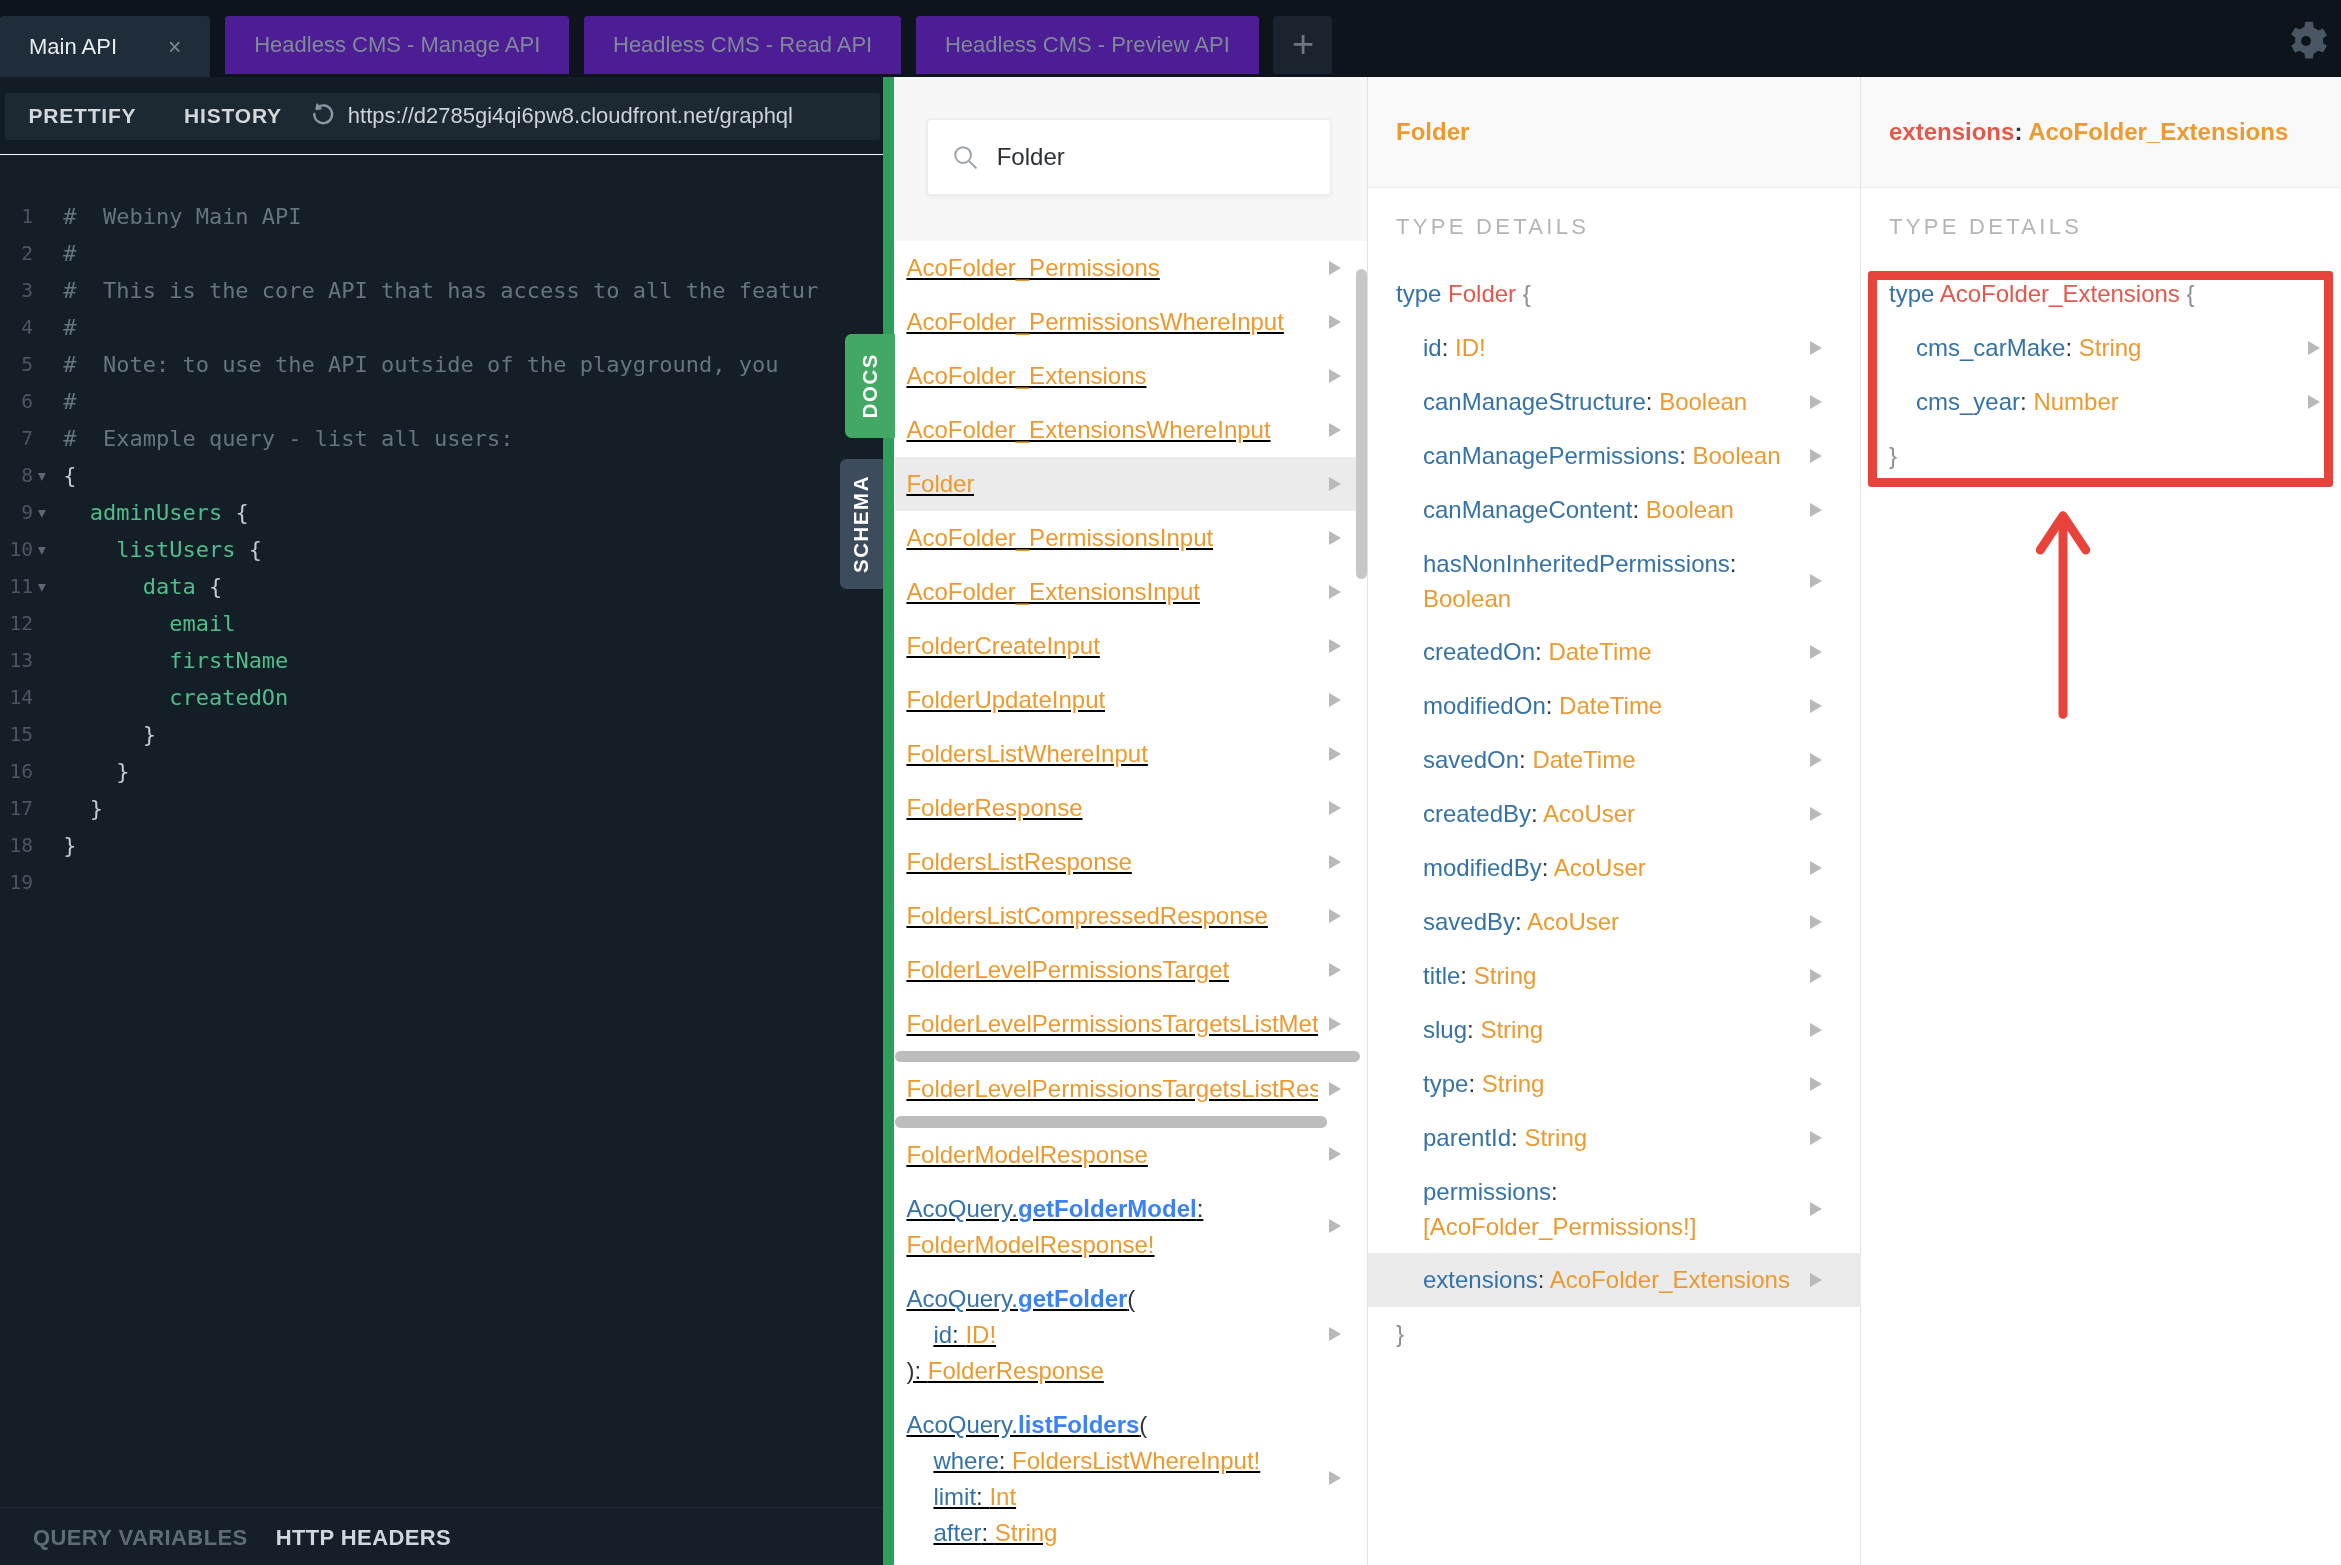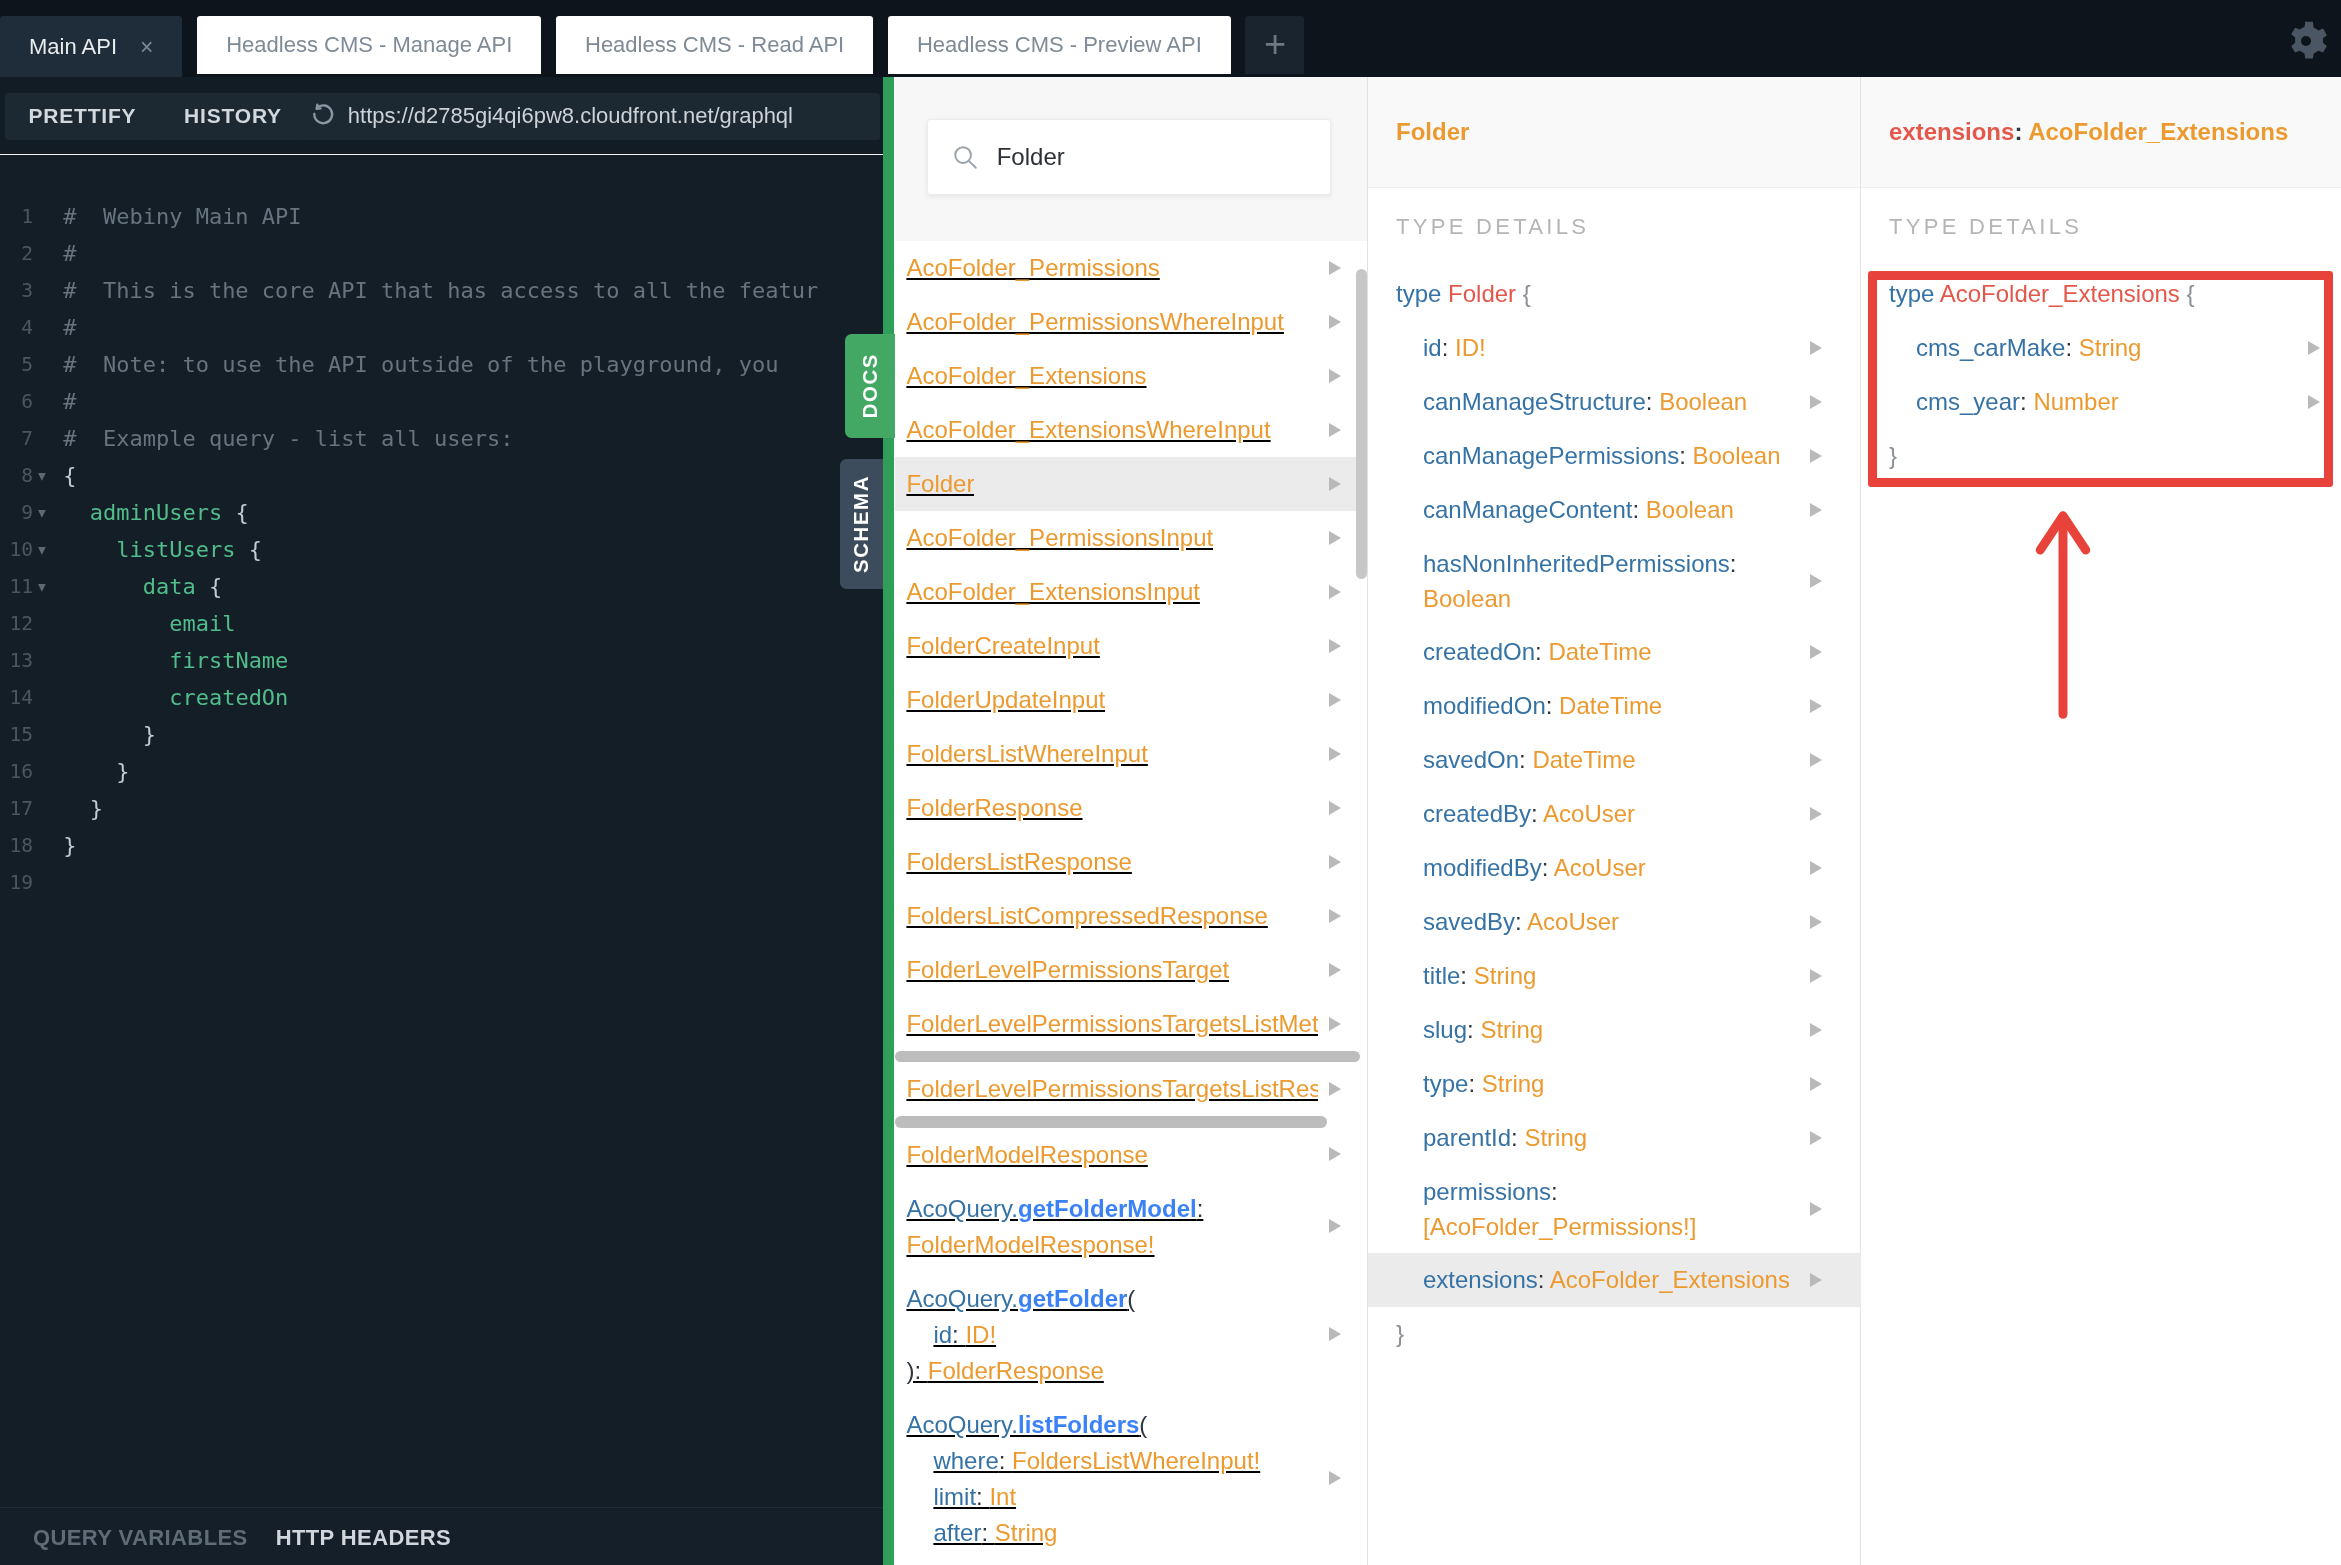--- a/index.html
+++ b/index.html
@@ -3,23 +3,23 @@
 <meta charset="utf-8">
 <style>
   html,body{margin:0;padding:0;}
   body{
     width:2342px;height:1566px;position:relative;overflow:hidden;
     font-family:"Liberation Sans",sans-serif;background:#f7f7f7;
   }
   
   .tabbar{position:absolute;left:0;top:0;width:2342px;height:77px;background:#0e141b;}
   .tabs{position:absolute;left:0;top:15.5px;display:flex;}
-  .tab{height:58px;line-height:58px;background:#ffffff;color:#7e8a96;font-size:22px;
+  .tab{height:58px;line-height:58px;background:#4c1d95;color:#7e8a96;font-size:22px;
        padding:0 29px;margin-right:14.7px;border-radius:3.3px 3.3px 0 0;white-space:nowrap;display:flex;align-items:center;}
-  .tab.active{height:62px;line-height:62px;background:#1f2c39;color:#e8ecef;}
+  .tab.active{height:62px;line-height:62px;background:#1f2c39;color:#e8ecef;gap:28px;}
   .tab .close{margin-left:23px;color:#7d8894;font-size:23px;}
   .newtab{height:58px;width:59px;background:#19242f;color:#6d7884;font-size:38px;
           display:flex;align-items:center;justify-content:center;border-radius:3.3px 3.3px 0 0;}
   .gear{position:absolute;left:2283px;top:18px;width:46px;height:46px;}
   
   .toolbar{position:absolute;left:0;top:77px;width:883px;height:77px;background:#121c25;}
   .tbtn{position:absolute;top:15.5px;height:47px;background:#1c2933;color:#d3d8dc;
         font-size:21px;font-weight:700;letter-spacing:0.8px;display:flex;align-items:center;
         justify-content:center;border-radius:3.3px;}
   .urlbar{position:absolute;left:299px;top:15.5px;width:581px;height:47px;background:#1c2933;

